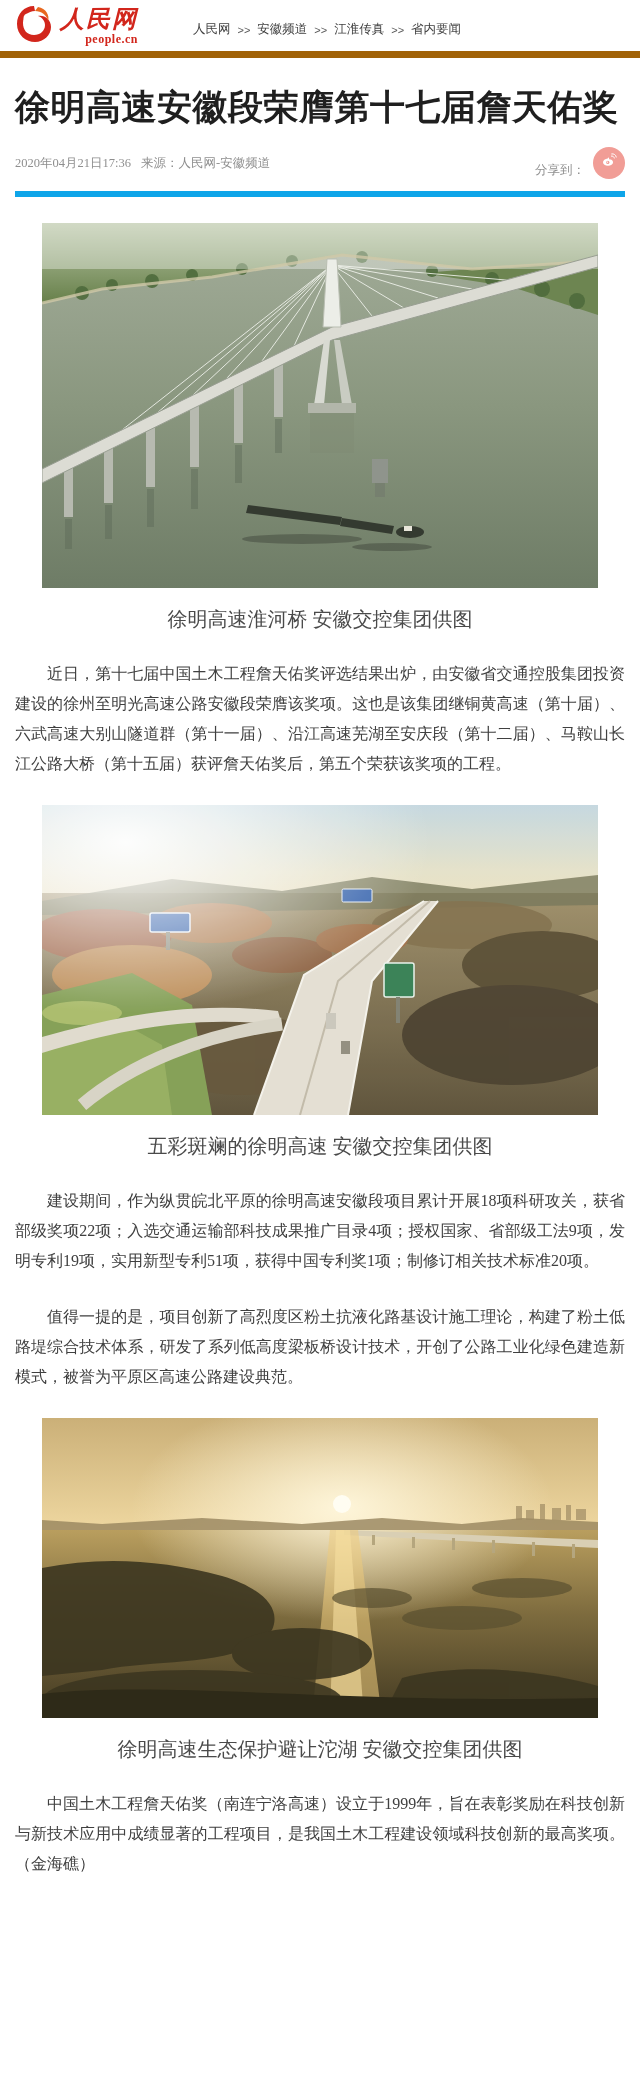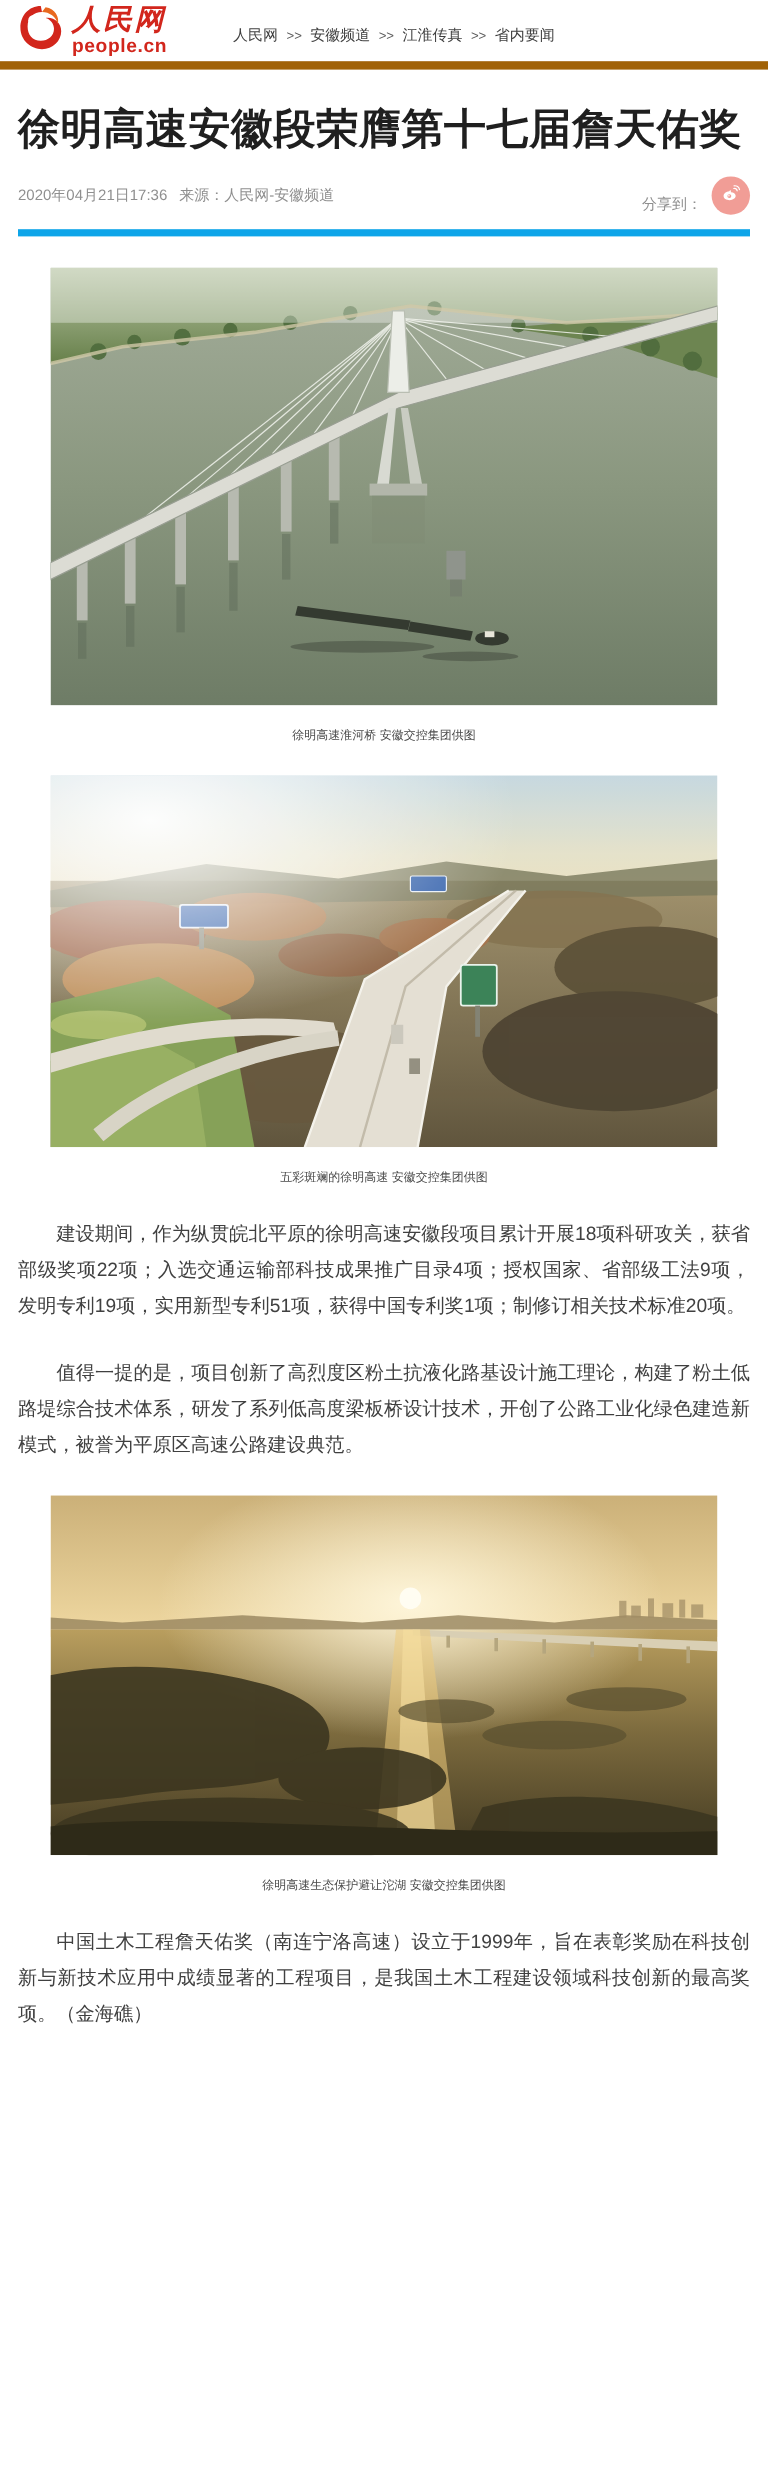--- a/index.html
+++ b/index.html
@@ -3,42 +3,42 @@
 <meta charset="utf-8">
 <style>
   html,body{margin:0;padding:0;background:#ffffff;}
   body{width:640px;font-family:"Liberation Sans","DejaVu Sans",sans-serif;color:#404040;}
 
   
   .site-header{display:flex;align-items:center;height:58px;padding:0 14px;border-bottom:7px solid #a16207;box-sizing:border-box;}
   .logo{display:flex;align-items:center;gap:6px;cursor:pointer;}
   .logo-text{display:flex;flex-direction:column;line-height:1;}
   .logo-cn{color:#d2261c;font-size:24px;font-weight:bold;font-style:italic;letter-spacing:2px;}
-  .logo-en{color:#d2261c;font-size:16px;font-weight:bold;text-align:right;margin-top:2px;letter-spacing:.5px;}
+  .logo-en{color:#d2261c;font-size:12px;font-weight:bold;text-align:right;margin-top:2px;letter-spacing:.5px;font-family:Liberation Serif, serif;}
   .breadcrumb{margin-left:55px;margin-top:8px;font-size:12.5px;color:#3f3f3f;display:flex;align-items:center;gap:7px;white-space:nowrap;}
   .breadcrumb .crumb{cursor:pointer;}
   .breadcrumb .sep{color:#5a5a5a;font-size:11px;}
 
   
-  main{padding:0 15px;}
+  main{padding:0 15px;font-family:Liberation Serif, serif;}
   h1.title{font-size:35px;line-height:1.35;color:#1f1f1f;margin:26px 0 10px;font-weight:800;letter-spacing:.5px;}
   .meta-row{display:flex;justify-content:space-between;align-items:center;padding:6px 0 12px;border-bottom:6px solid #0ea5e9;}
   .meta-left{font-size:12.5px;color:#8f8f8f;}
   .meta-left .sep-space{display:inline-block;width:10px;}
   .src-link{color:#8f8f8f;cursor:pointer;}
   .meta-right{display:flex;align-items:flex-end;gap:8px;font-size:12.5px;color:#8f8f8f;}
   .weibo-btn{width:32px;height:32px;border-radius:50%;background:#f19d96;display:flex;align-items:center;justify-content:center;cursor:pointer;flex:0 0 auto;}
 
   figure{margin:26px auto 0;width:556px;}
   .photo{width:556px;overflow:hidden;}
   .photo svg{display:block;width:100%;height:100%;}
   .photo-1{height:365px;}
   .photo-2{height:310px;}
   .photo-3{height:300px;}
-  figcaption{text-align:center;font-size:10px;color:#4a4a4a;margin-top:18px;}
+  figcaption{text-align:center;font-size:20px;color:#4a4a4a;margin-top:18px;}
 
   p.body{font-size:16px;line-height:30px;margin:26px 0;text-indent:2em;color:#404040;text-align:justify;}
   .last{margin-bottom:14px;}
 </style>
 </head>
 <body>
 
 <header class="site-header">
   <div class="logo">
     <span>
@@ -164,20 +164,21 @@
         <rect x="362" y="303" width="8" height="5" fill="#e8e6da"></rect>
         <g fill="#2c2f28" opacity=".35">
             <ellipse cx="260" cy="316" rx="60" ry="5"></ellipse>
             <ellipse cx="350" cy="324" rx="40" ry="4"></ellipse>
           </g>
       </svg>
     </div>
     <figcaption>徐明高速淮河桥 安徽交控集团供图</figcaption>
   </figure>
 
+  <p class="body">近日，第十七届中国土木工程詹天佑奖评选结果出炉，由安徽省交通控股集团投资建设的徐州至明光高速公路安徽段荣膺该奖项。这也是该集团继铜黄高速（第十届）、六武高速大别山隧道群（第十一届）、沿江高速芜湖至安庆段（第十二届）、马鞍山长江公路大桥（第十五届）获评詹天佑奖后，第五个荣获该奖项的工程。</p>
 
   <figure>
     <div class="photo photo-2">
       <svg viewBox="0 0 556 310" preserveAspectRatio="none" aria-hidden="true">
         <defs>
           <linearGradient id="g2-sky" x1="0" y1="0" x2="0" y2="1">
             <stop offset="0" stop-color="#c2d6de"></stop>
               <stop offset=".7" stop-color="#e4e0c6"></stop>
               <stop offset="1" stop-color="#eadfbe"></stop>
           </linearGradient>

